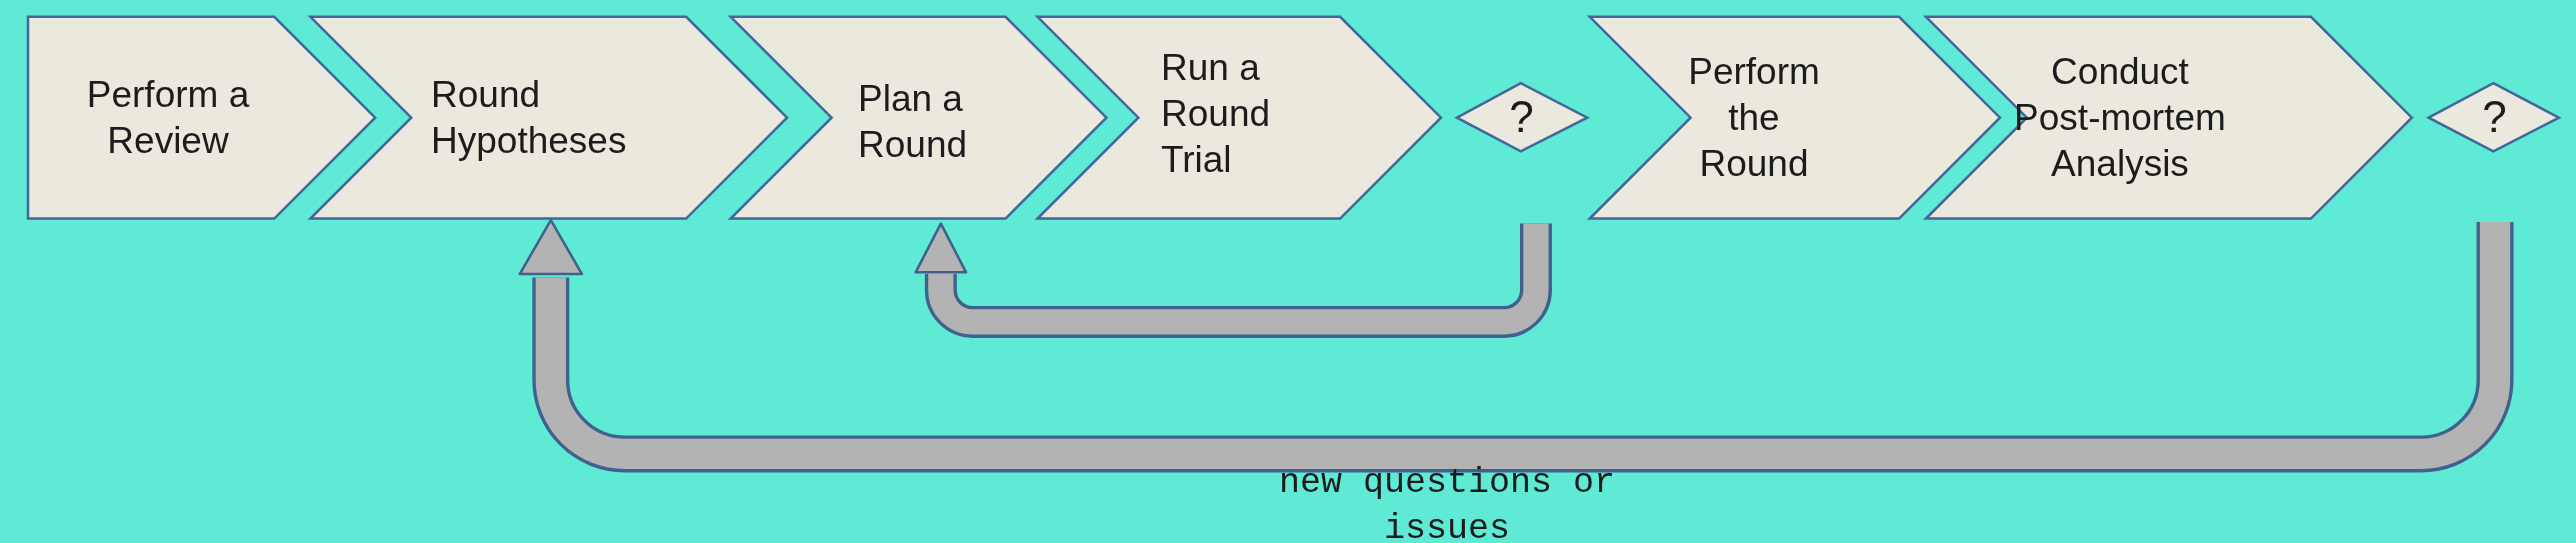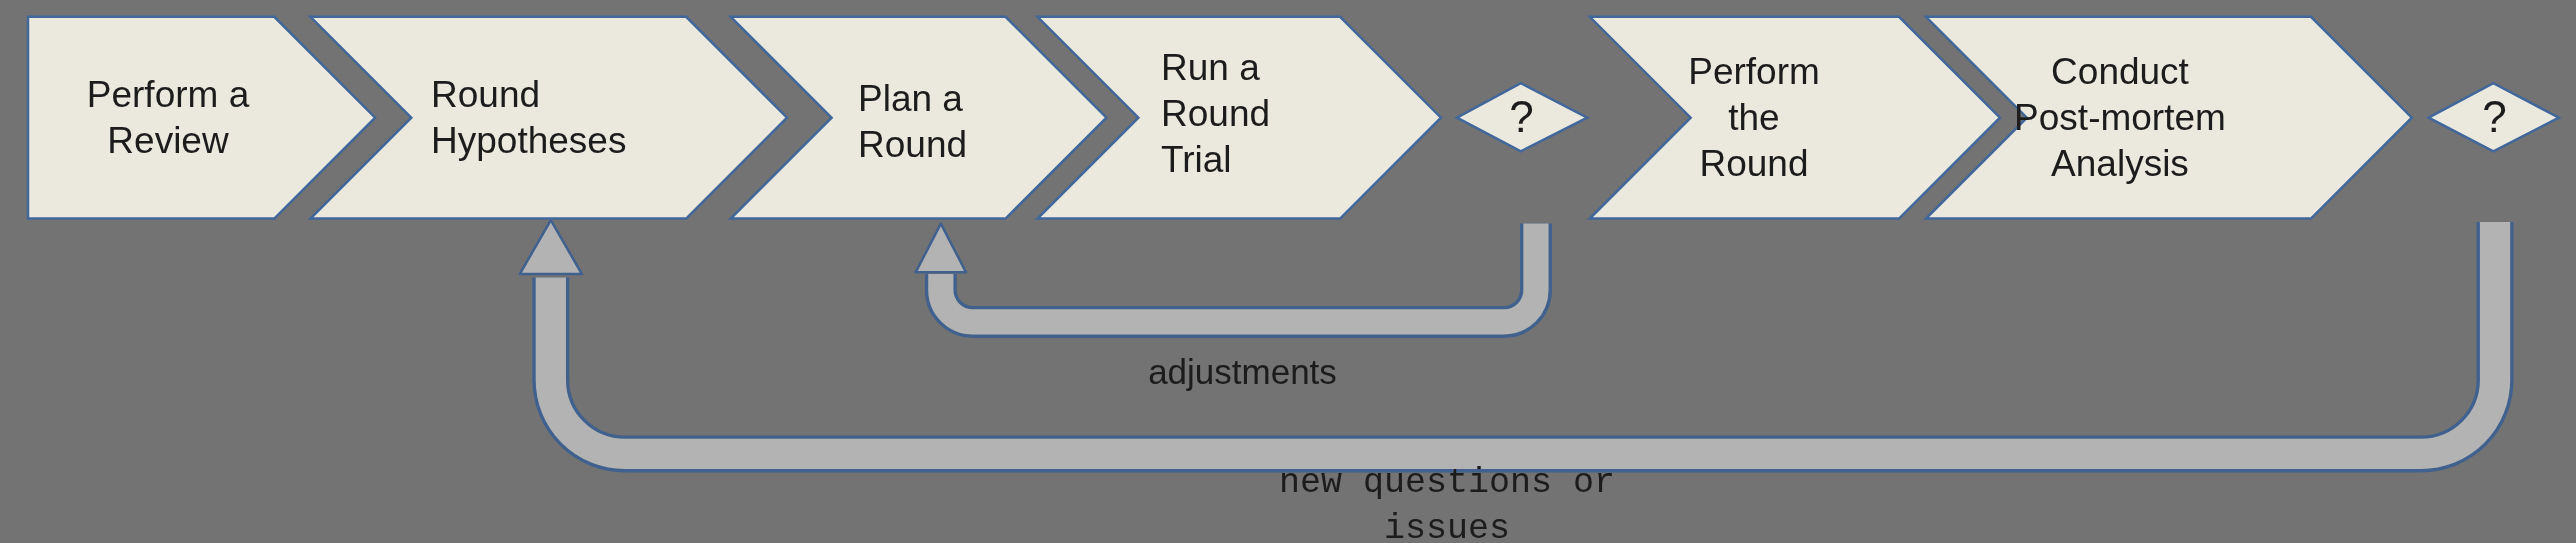--- a/index.html
+++ b/index.html
@@ -1,16 +1,16 @@
 <!DOCTYPE html>
 <html style="font-size:13.5px"><head>
 <meta charset="utf-8">
 <style>
   html,body{margin:0;padding:0;background:#ffffff;}
-  .canvas{position:relative;width:2576px;height:543px;background:#737373;
+  .canvas{position:relative;width:2576px;height:543px;background:#5eead4;
           font-family:"Liberation Sans",sans-serif;color:#1c1c1c;overflow:hidden;}
   .canvas > svg{position:absolute;left:0;top:0;}
   .shape{fill:#EBE9DE;stroke:#41679B;stroke-width:3;stroke-linejoin:miter;}
   .pipe-outline{fill:none;stroke:#40618E;stroke-linejoin:round;}
   .pipe-fill{fill:none;stroke:#B3B3B3;stroke-linejoin:round;}
   .pipe-head{fill:#B3B3B3;stroke:#40618E;stroke-width:3;stroke-linejoin:round;}
   .label{position:absolute;display:flex;align-items:center;
          white-space:pre-line;font-size:37px;line-height:46px;}
   .label.center{justify-content:center;text-align:center;}
   .label.left{justify-content:flex-start;text-align:left;}
@@ -65,18 +65,17 @@
 Round</div>
 
   <div class="label center" style="left:1973px;top:17px;width:294px;height:202px;">Conduct
 Post-mortem
 Analysis</div>
 
   <div class="label center qmark" style="left:1471px;top:81px;width:101px;height:71px;">?</div>
 
   <div class="label center qmark" style="left:2444px;top:81px;width:101px;height:71px;">?</div>
 
-  <div class="label center loop-label" style="left:1074px;top:347px;width:337px;height:50px;">adjustments</div>
 
   <div class="label center loop-label" style="left:1220px;top:481px;width:454px;height:50px;font-family:Liberation Mono, monospace;">new questions or issues</div>
 
 </div>
 
 
 </body></html>

